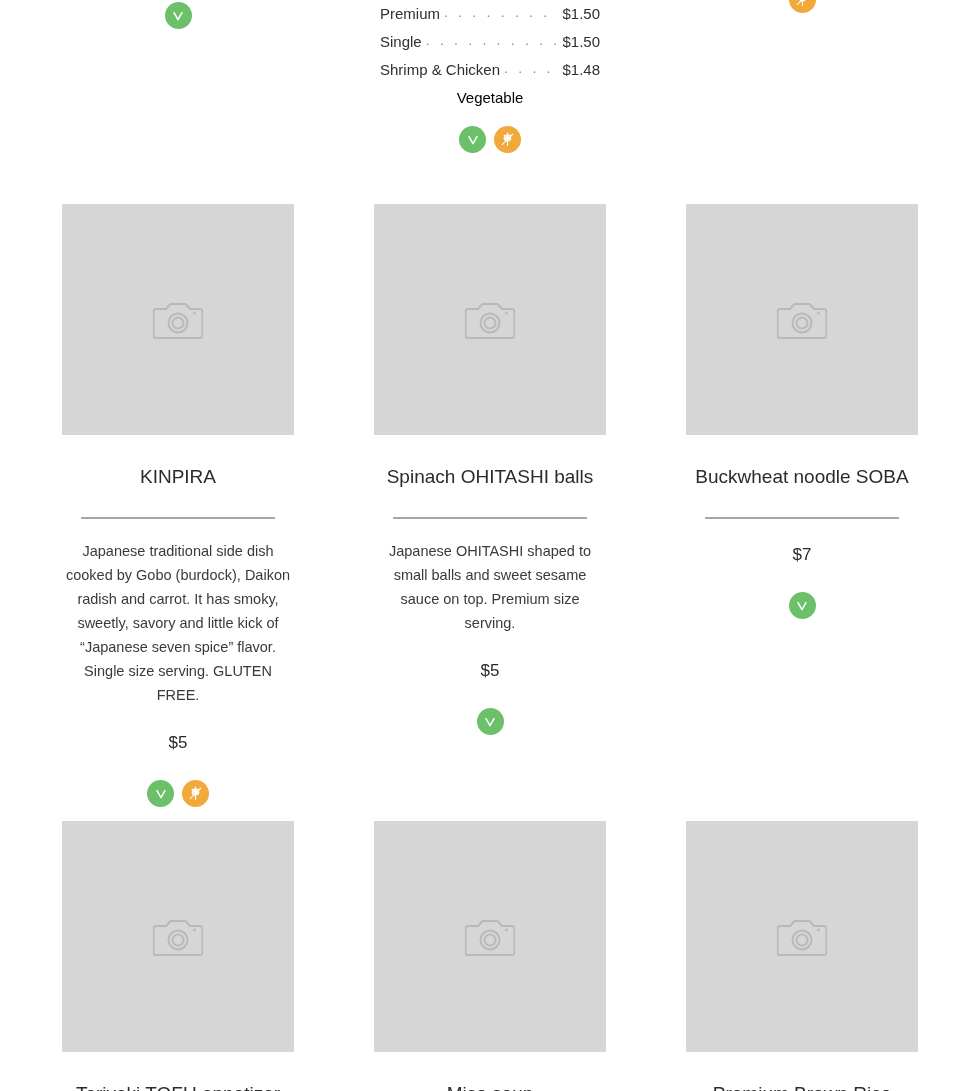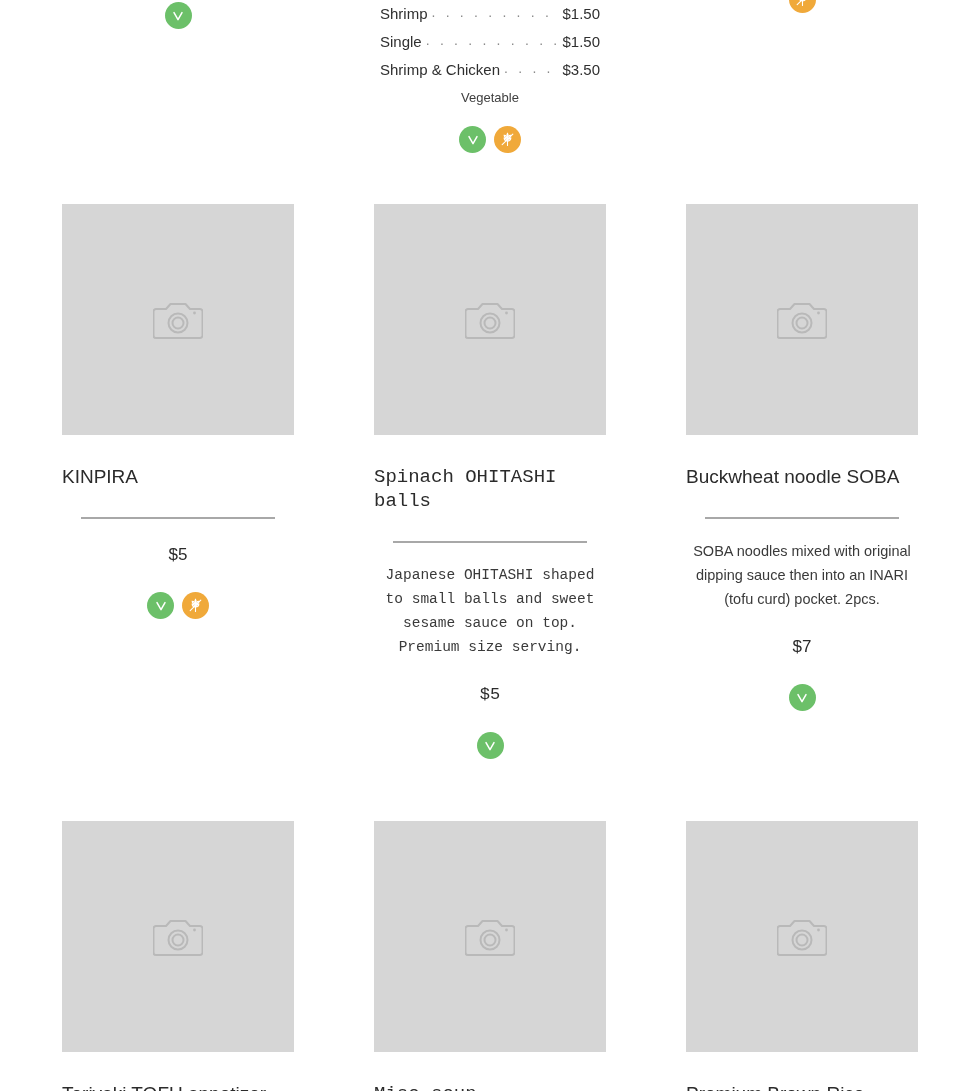--- a/index.html
+++ b/index.html
@@ -60,23 +60,23 @@
     white-space: nowrap;
     color: #8a8a8a;
     font-size: 14px;
     letter-spacing: 3.2px;
     transform: translateY(-2px);
   }
   .price-row .pval { flex: 0 0 auto; }
 
   .veg-word {
     text-align: center;
-    font-size: 13px;
+    font-size: 15px;
     line-height: 28px;
-    color: #404040;
+    color: #000000;
     margin-top: 0;
   }
 
   
   .badge-row {
     display: flex;
     justify-content: center;
     align-items: center;
     gap: 8px;
   }
@@ -101,39 +101,40 @@
   }
   .row-a { top: 204px; }
   .row-b { top: 821px; }
 
   .card {
     position: absolute;
     top: 0;
     width: 232px;
   }
   .card.c0 { left: 62px; }
-  .card.c1 { left: 374px; font-family: Liberation Mono, monospace; }
+  .card.c1 { left: 374px; }
   .card.c2 { left: 686px; }
 
   .thumb {
     width: 232px;
     height: 231px;
     background: #d6d6d6;
     display: flex;
     align-items: center;
     justify-content: center;
   }
   .thumb svg { display: block; }
 
   .card-title {
     margin: 0;
     padding: 0;
     font-size: 19px;
     font-weight: 400;
     line-height: 24px;
+    text-align: center;
     color: #2b2b2b;
     margin-top: 30px;
   }
   .title-rule {
     width: 194px;
     height: 2px;
     background: #a8a8a8;
     margin: 28px auto 0 auto;
   }
   .card-desc {
@@ -165,33 +166,33 @@
           <svg width="16" height="16" viewBox="0 0 16 16" aria-hidden="true">
             <path d="M4 4.6 L8 11.6 L12 4.6" fill="none" stroke="#ffffff" stroke-width="1.5" stroke-linecap="round" stroke-linejoin="round"></path>
           </svg>
         </span>
       </div>
     </div>
 
     <div class="top-col mid">
       <ul class="price-list">
         <li class="price-row">
-          <span class="pname">Shrimp</span>
+          <span class="pname">Premium</span>
           <span class="leader">. . . . . . . . . . . . . . . .</span>
           <span class="pval">$1.50</span>
         </li>
         <li class="price-row">
           <span class="pname">Single</span>
           <span class="leader">. . . . . . . . . . . . . . . .</span>
           <span class="pval">$1.50</span>
         </li>
         <li class="price-row">
           <span class="pname">Shrimp &amp; Chicken</span>
           <span class="leader">. . . . . . .</span>
-          <span class="pval">$3.50</span>
+          <span class="pval">$1.48</span>
         </li>
       </ul>
       <div class="veg-word">Vegetable</div>
       <div class="badge-row" style="margin-top:14px;">
         <span class="badge veg">
           <svg width="16" height="16" viewBox="0 0 16 16" aria-hidden="true">
             <path d="M4 4.6 L8 11.6 L12 4.6" fill="none" stroke="#ffffff" stroke-width="1.5" stroke-linecap="round" stroke-linejoin="round"></path>
           </svg>
         </span>
         <span class="badge gf">
@@ -236,20 +237,21 @@
       <div class="thumb">
         <svg width="50" height="42" viewBox="0 0 50 42" aria-hidden="true">
           <path d="M3 10 h10 l4.5 -5 h15 l4.5 5 h10 a2.5 2.5 0 0 1 2.5 2.5 v24 a2.5 2.5 0 0 1 -2.5 2.5 h-44 a2.5 2.5 0 0 1 -2.5 -2.5 v-24 a2.5 2.5 0 0 1 2.5 -2.5 z" fill="none" stroke="#b9b9b9" stroke-width="2" stroke-linejoin="round"></path>
           <circle cx="25" cy="24" r="9.5" fill="none" stroke="#b9b9b9" stroke-width="2"></circle>
           <circle cx="25" cy="24" r="5.5" fill="none" stroke="#b9b9b9" stroke-width="2"></circle>
           <circle cx="41.5" cy="14" r="1.4" fill="#b9b9b9"></circle>
         </svg>
       </div>
       <h3 class="card-title">KINPIRA</h3>
       <div class="title-rule"></div>
+      <p class="card-desc">Japanese traditional side dish cooked by Gobo (burdock), Daikon radish and carrot. It has smoky, sweetly, savory and little kick of “Japanese seven spice” flavor. Single size serving. GLUTEN FREE.</p>
       <p class="card-price">$5</p>
       <div class="badge-row card-badges">
         <span class="badge veg">
           <svg width="16" height="16" viewBox="0 0 16 16" aria-hidden="true">
             <path d="M4 4.6 L8 11.6 L12 4.6" fill="none" stroke="#ffffff" stroke-width="1.5" stroke-linecap="round" stroke-linejoin="round"></path>
           </svg>
         </span>
         <span class="badge gf">
           <svg width="19" height="19" viewBox="0 0 20 20" aria-hidden="true">
             <g fill="none" stroke="#ffffff" stroke-width="1.15" stroke-linecap="round">
@@ -292,21 +294,20 @@
       <div class="thumb">
         <svg width="50" height="42" viewBox="0 0 50 42" aria-hidden="true">
           <path d="M3 10 h10 l4.5 -5 h15 l4.5 5 h10 a2.5 2.5 0 0 1 2.5 2.5 v24 a2.5 2.5 0 0 1 -2.5 2.5 h-44 a2.5 2.5 0 0 1 -2.5 -2.5 v-24 a2.5 2.5 0 0 1 2.5 -2.5 z" fill="none" stroke="#b9b9b9" stroke-width="2" stroke-linejoin="round"></path>
           <circle cx="25" cy="24" r="9.5" fill="none" stroke="#b9b9b9" stroke-width="2"></circle>
           <circle cx="25" cy="24" r="5.5" fill="none" stroke="#b9b9b9" stroke-width="2"></circle>
           <circle cx="41.5" cy="14" r="1.4" fill="#b9b9b9"></circle>
         </svg>
       </div>
       <h3 class="card-title">Buckwheat noodle SOBA</h3>
       <div class="title-rule"></div>
-      <p class="card-desc">SOBA noodles mixed with original dipping sauce then into an INARI (tofu curd) pocket. 2pcs.</p>
       <p class="card-price">$7</p>
       <div class="badge-row card-badges">
         <span class="badge veg">
           <svg width="16" height="16" viewBox="0 0 16 16" aria-hidden="true">
             <path d="M4 4.6 L8 11.6 L12 4.6" fill="none" stroke="#ffffff" stroke-width="1.5" stroke-linecap="round" stroke-linejoin="round"></path>
           </svg>
         </span>
       </div>
     </div>
 

